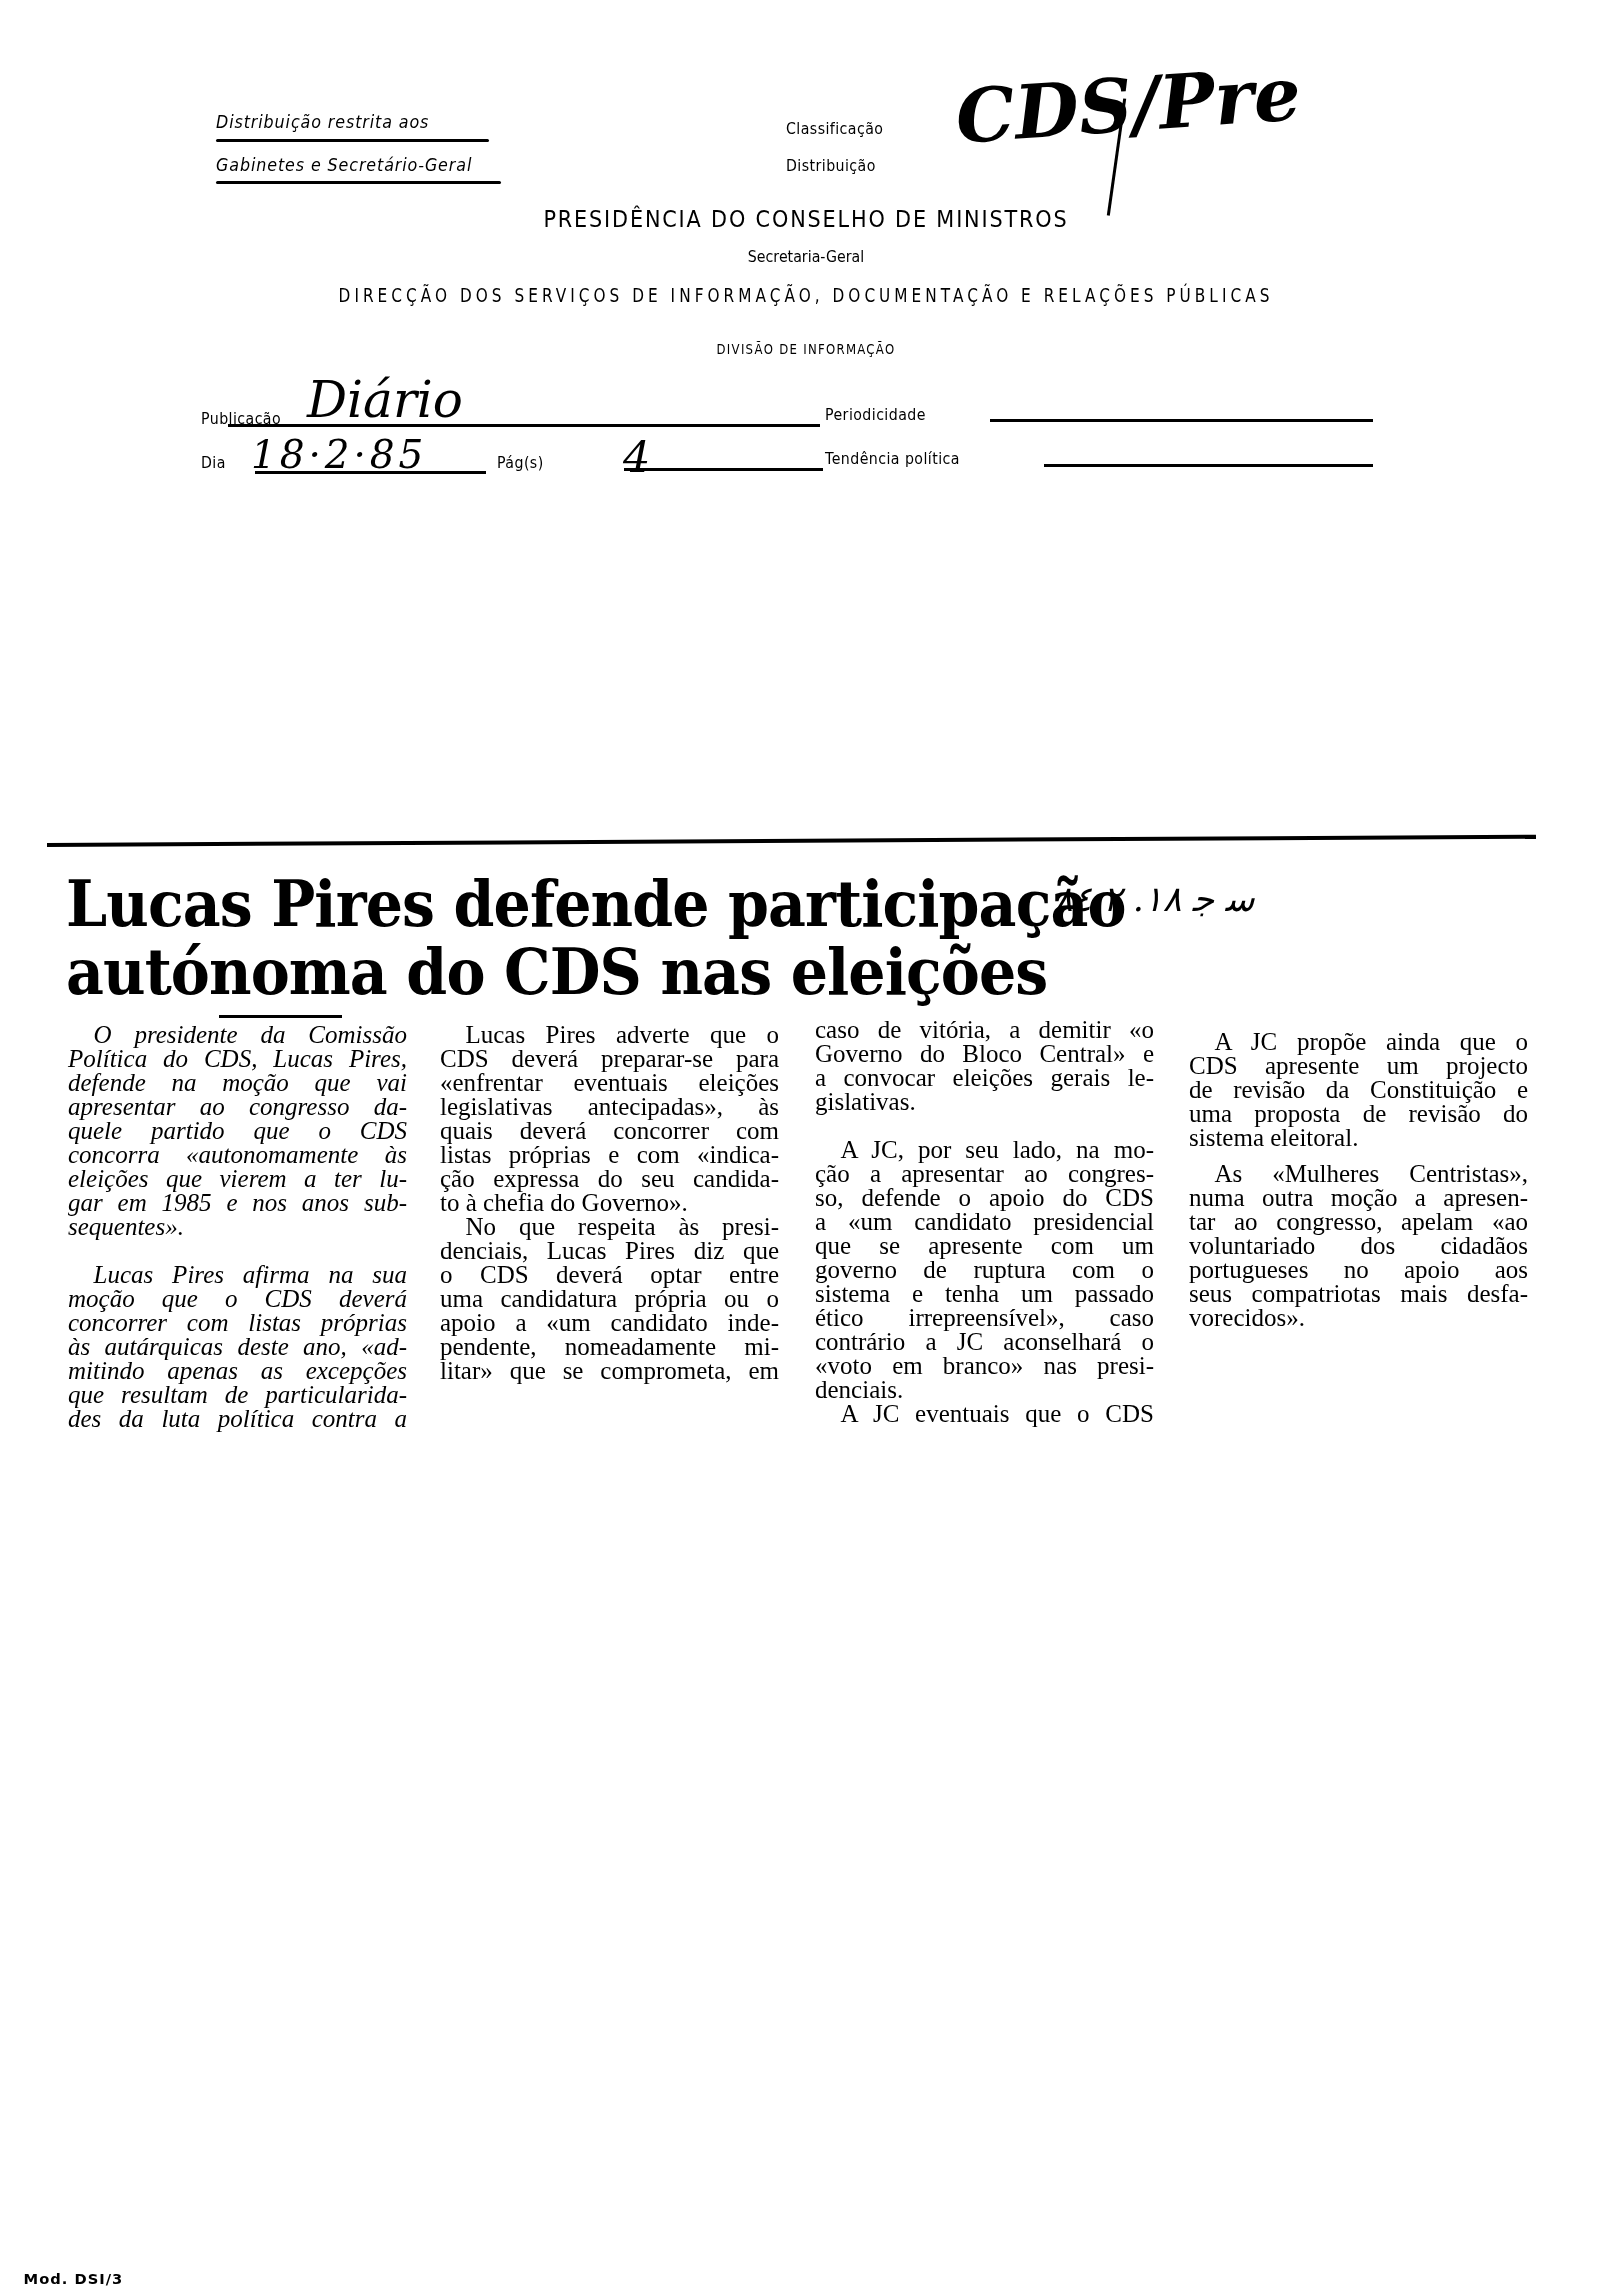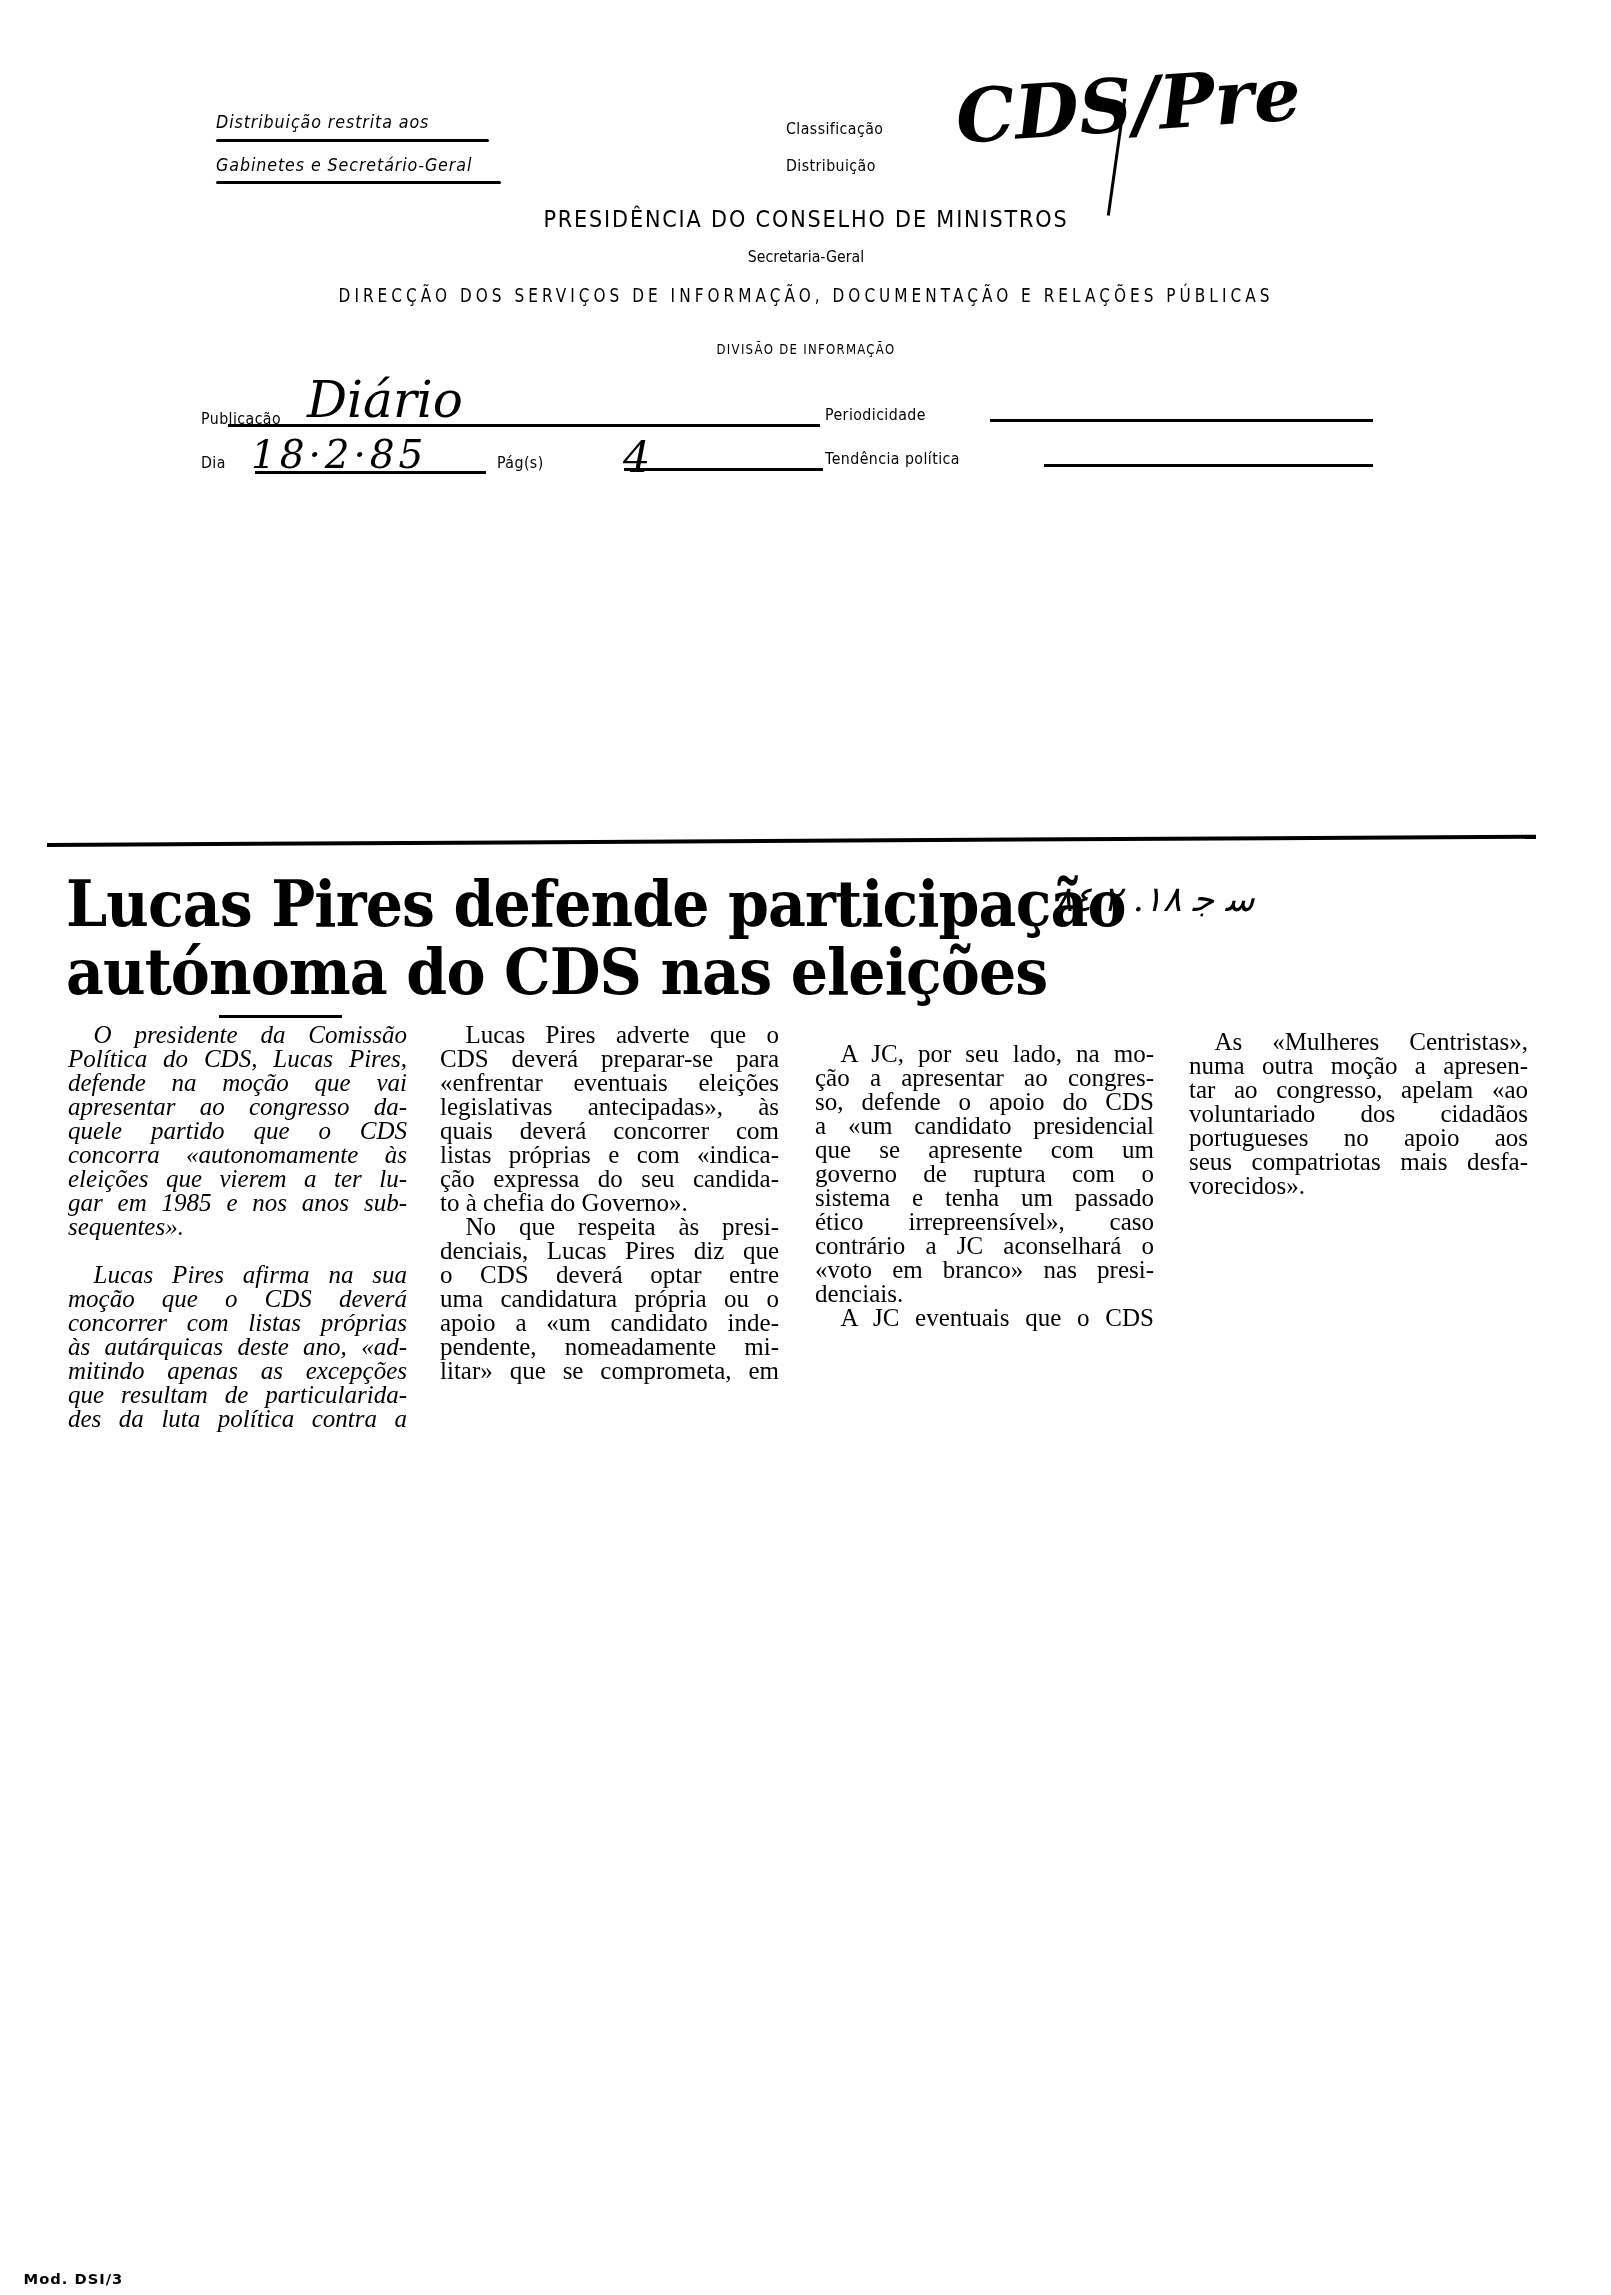--- a/index.html
+++ b/index.html
@@ -108,40 +108,53 @@
     <span class="ln" style="margin-left:-25.5px">denciais, Lucas Pires diz que</span>
     <span class="ln" style="margin-left:-25.5px">o CDS deverá optar entre</span>
     <span class="ln" style="margin-left:-25.5px">uma candidatura própria ou o</span>
     <span class="ln" style="margin-left:-25.5px">apoio a «um candidato inde-</span>
     <span class="ln" style="margin-left:-25.5px">pendente, nomeadamente mi-</span>
     <span class="ln" style="margin-left:-25.5px">litar» que se comprometa, em</span>
   </p>
 </div>
 
 <div class="abs col" style="left:815px; top:1018px;">
+  <p class="noindent">
+    <span class="ln">caso de vitória, a demitir «o</span>
+    <span class="ln">Governo do Bloco Central» e</span>
+    <span class="ln">a convocar eleições gerais le-</span>
+    <span class="ln last">gislativas.</span>
+  </p>
   <p class="gap">
     <span class="ln">A JC, por seu lado, na mo-</span>
     <span class="ln" style="margin-left:-25.5px">ção a apresentar ao congres-</span>
     <span class="ln" style="margin-left:-25.5px">so, defende o apoio do CDS</span>
     <span class="ln" style="margin-left:-25.5px">a «um candidato presidencial</span>
     <span class="ln" style="margin-left:-25.5px">que se apresente com um</span>
     <span class="ln" style="margin-left:-25.5px">governo de ruptura com o</span>
     <span class="ln" style="margin-left:-25.5px">sistema e tenha um passado</span>
     <span class="ln" style="margin-left:-25.5px">ético irrepreensível», caso</span>
     <span class="ln" style="margin-left:-25.5px">contrário a JC aconselhará o</span>
     <span class="ln" style="margin-left:-25.5px">«voto em branco» nas presi-</span>
     <span class="ln last" style="margin-left:-25.5px">denciais.</span>
   </p>
   <p>
     <span class="ln">A JC eventuais que o CDS</span>
   </p>
 </div>
 
 <div class="abs col" style="left:1189px; top:1018px;">
   <p class="gap" style="margin-top:11.8px;">
+    <span class="ln">A JC propõe ainda que o</span>
+    <span class="ln" style="margin-left:-25.5px">CDS apresente um projecto</span>
+    <span class="ln" style="margin-left:-25.5px">de revisão da Constituição e</span>
+    <span class="ln" style="margin-left:-25.5px">uma proposta de revisão do</span>
+    <span class="ln last" style="margin-left:-25.5px">sistema eleitoral.</span>
+  </p>
+  <p class="gap" style="margin-top:11.8px;">
     <span class="ln">As «Mulheres Centristas»,</span>
     <span class="ln" style="margin-left:-25.5px">numa outra moção a apresen-</span>
     <span class="ln" style="margin-left:-25.5px">tar ao congresso, apelam «ao</span>
     <span class="ln" style="margin-left:-25.5px">voluntariado dos cidadãos</span>
     <span class="ln" style="margin-left:-25.5px">portugueses no apoio aos</span>
     <span class="ln" style="margin-left:-25.5px">seus compatriotas mais desfa-</span>
     <span class="ln last" style="margin-left:-25.5px">vorecidos».</span>
   </p>
 </div>
 

